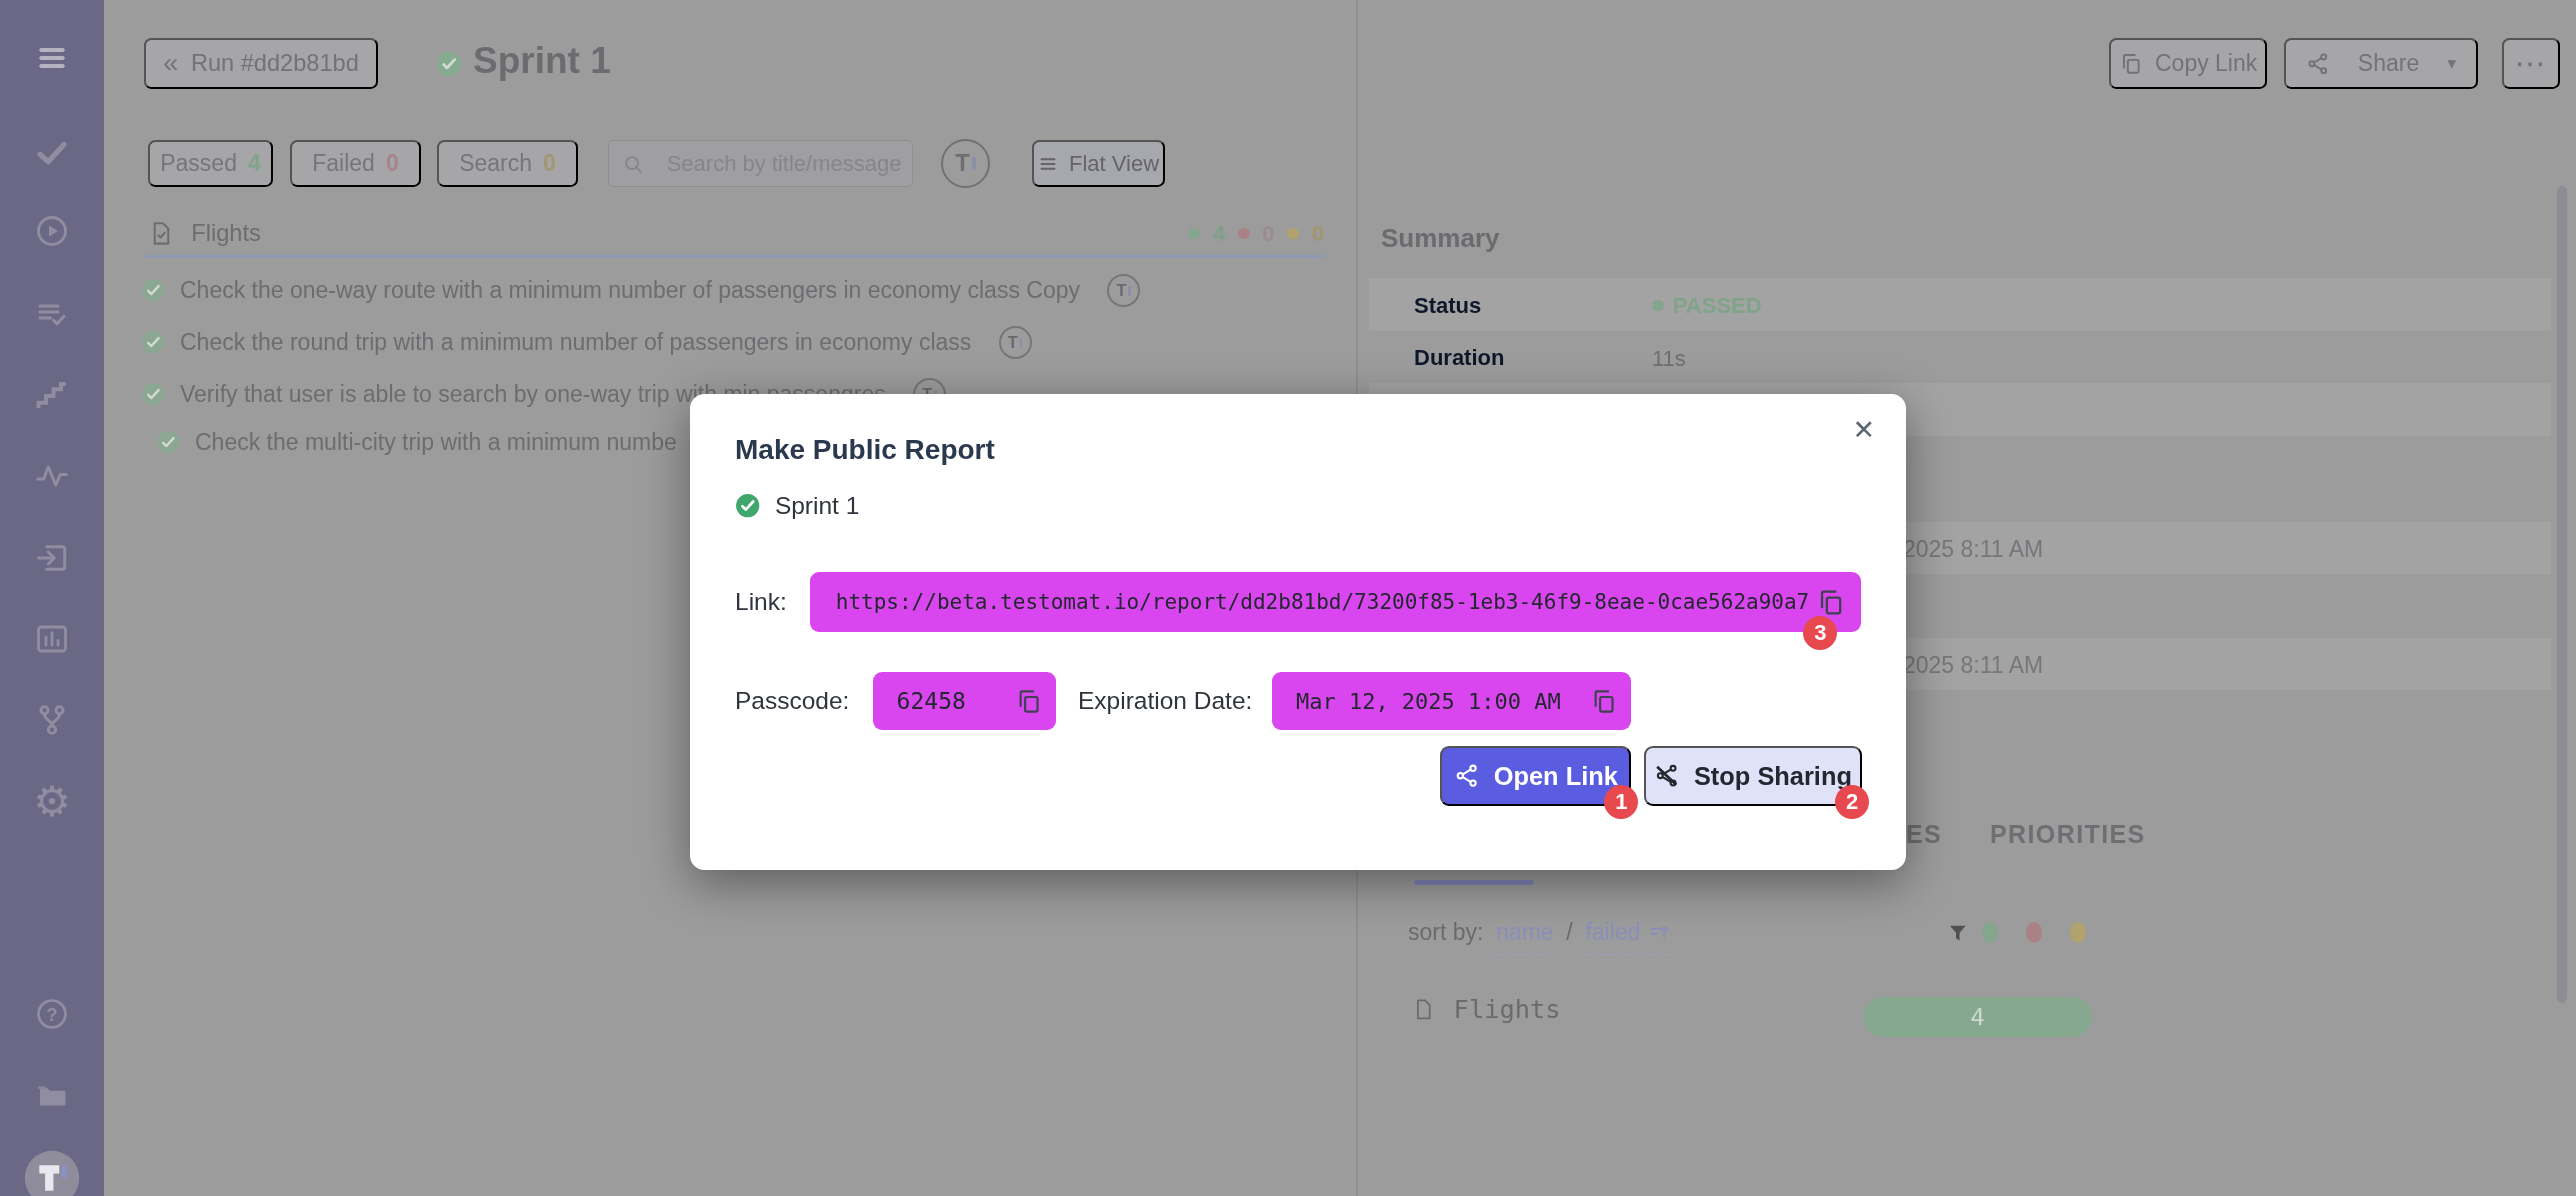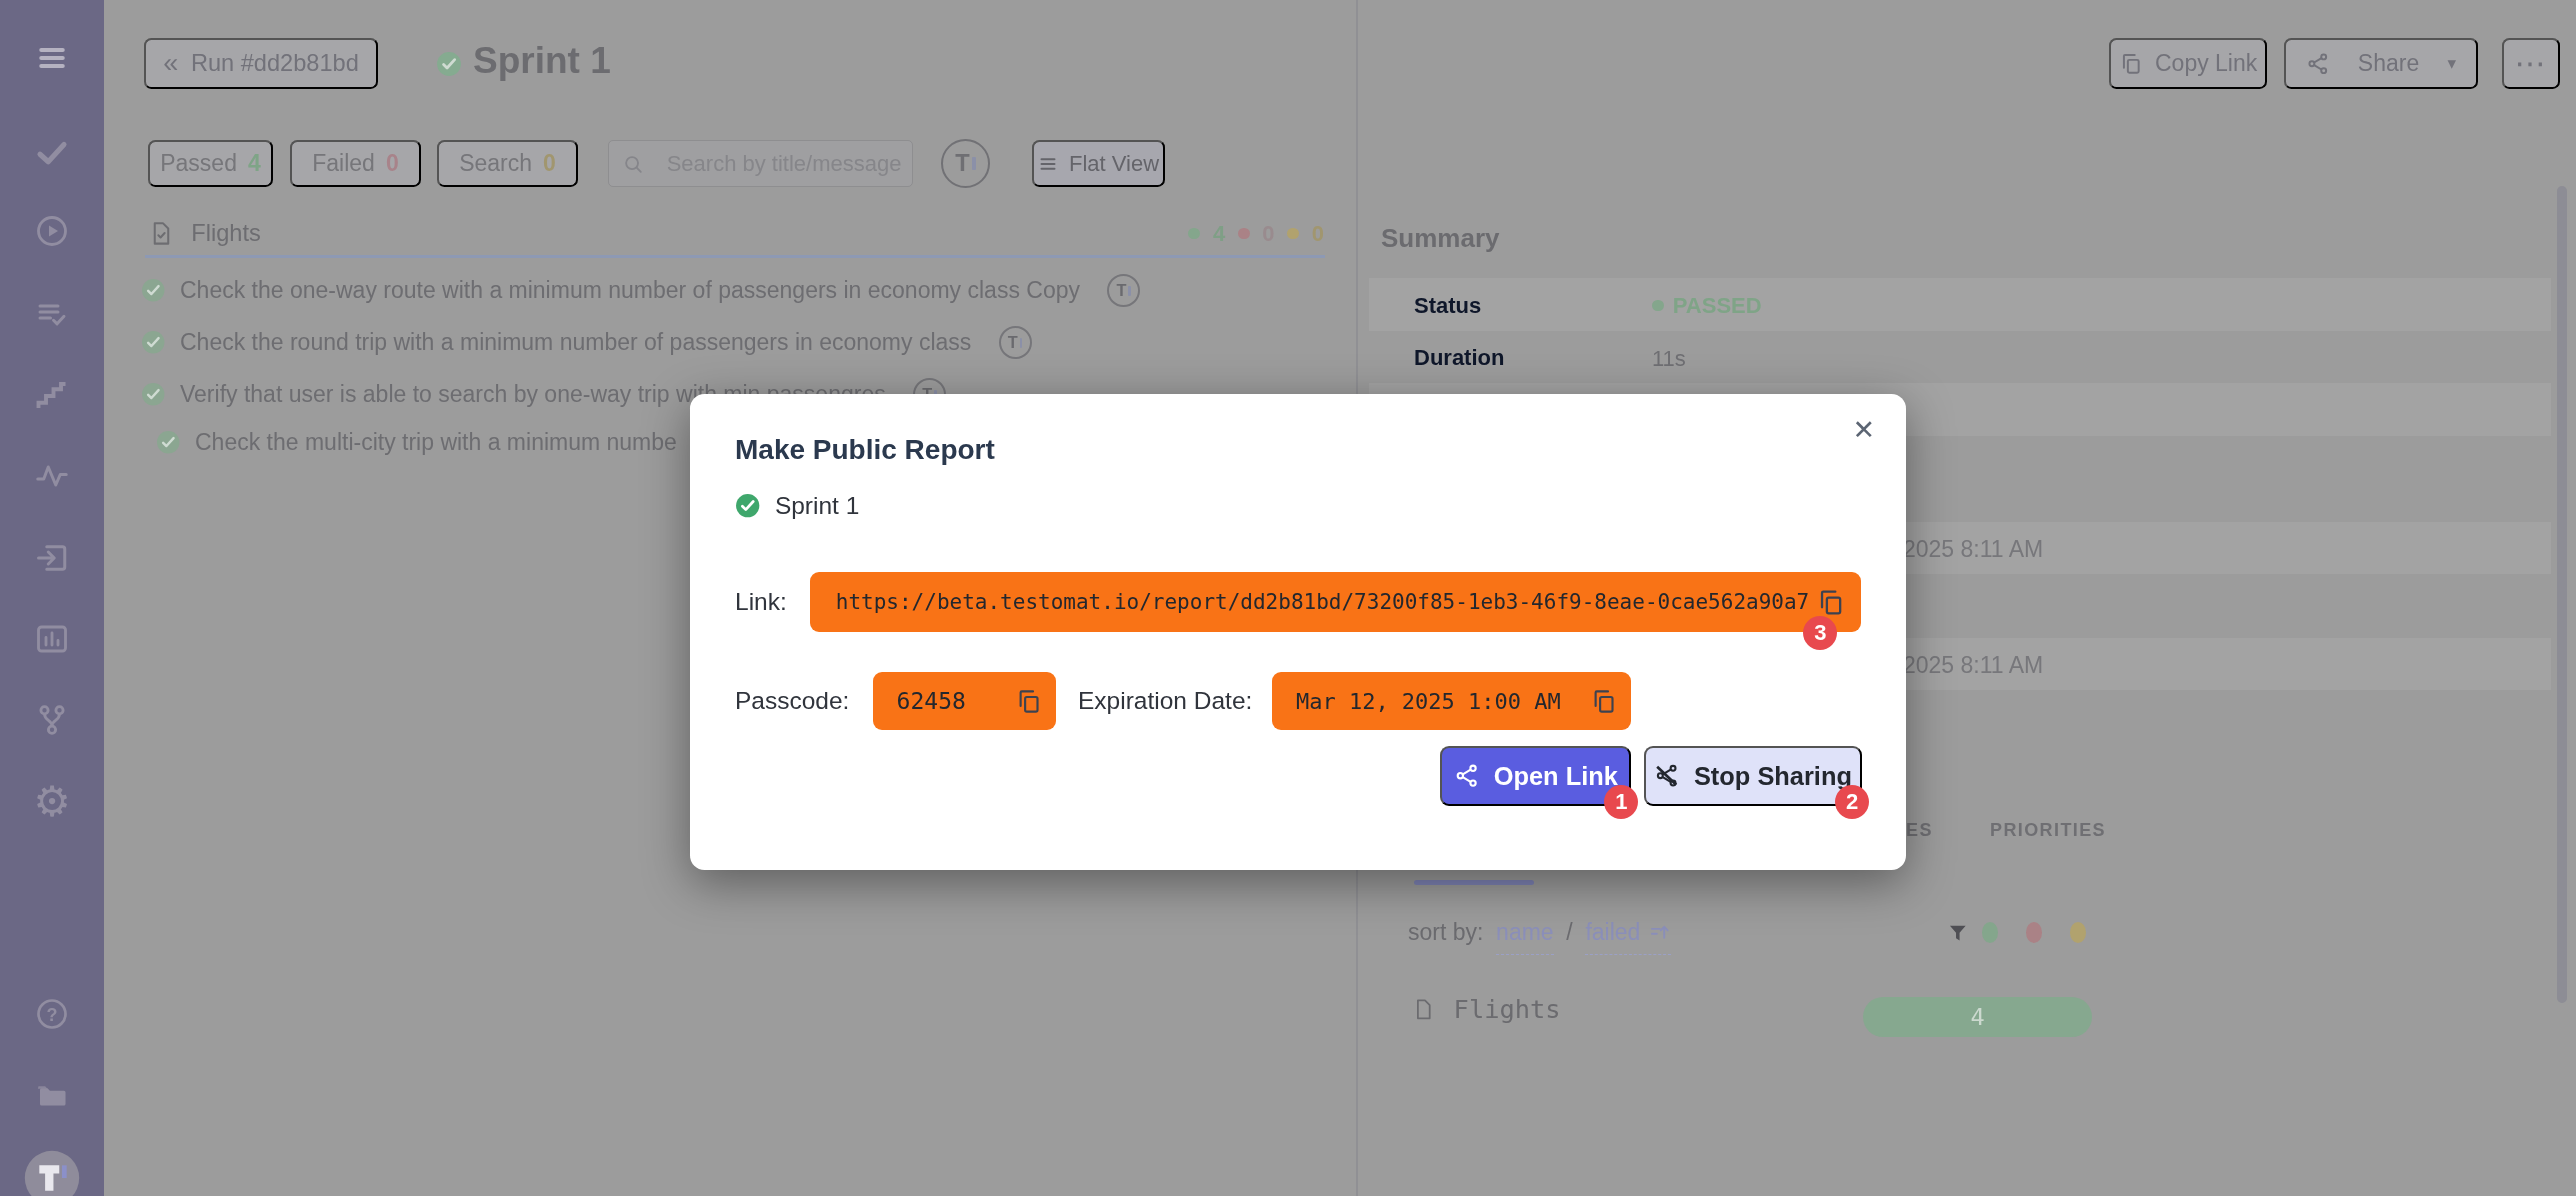--- a/index.html
+++ b/index.html
@@ -30,30 +30,30 @@
 
   .trow { position:absolute; display:flex; align-items:center; gap:14.5px; white-space:nowrap; color:#6d6d71; font-size:23px; }
   .t-badge { width:33px; height:33px; min-width:33px; border:2.7px solid #76767a; border-radius:50%;
              display:flex; align-items:center; justify-content:center; font-weight:700; font-size:16.3px; color:#6a6a6e; margin-left:12.7px; }
   .t-badge .t-accent { width:2.7px; height:10px; margin-left:1.8px; }
 
   .band { position:absolute; background:#a3a3a3; }
   .sum-label { position:absolute; left:45px; font-size:22px; color:#0f172a; font-weight:600; }
   .sum-value { position:absolute; left:283px; font-size:22px; color:#6f6f73; }
 
-  .tab-lbl { font-size:18px; font-weight:600; letter-spacing:1.4px; color:#6f6f73; }
+  .tab-lbl { font-size:25px; font-weight:600; letter-spacing:1.4px; color:#6f6f73; }
   .dlink { color:#8b8fba; border-bottom:1.8px dashed #9ba0c6; padding-bottom:8.2px; }
   .dot { display:inline-block; border-radius:50%; }
 
   
   .modal { position:absolute; left:690px; top:394px; width:1216px; height:476px; background:#ffffff;
            border-radius:14.5px; box-shadow:0 12.7px 47px rgba(0,0,0,0.40); z-index:60; }
   .modal-title { position:absolute; left:45px; top:40px; font-size:28px; font-weight:700; color:#2b394e; }
   .modal-close { position:absolute; right:31px; top:20px; font-size:27px; color:#5c6573; cursor:pointer; font-weight:400; }
-  .field { background:#f97316; border-radius:9px; display:flex; align-items:center; }
+  .field { background:#d946ef; border-radius:9px; display:flex; align-items:center; }
   .copy-btn { display:flex; align-items:center; justify-content:center; color:#3c4250; cursor:pointer; }
   .num-badge { position:absolute; width:34px; height:34px; border-radius:50%; background:#e8494e; color:#fff;
                font-weight:700; font-size:22px; display:flex; align-items:center; justify-content:center; z-index:5; }
   .btn-primary { background:#5a5de0; color:#ffffff; border-radius:9px; display:flex; align-items:center;
                  justify-content:center; gap:14.5px; font-size:25.4px; font-weight:600; position:relative; }
   .btn-secondary { background:#dfe2f9; color:#23272f; border-radius:9px; display:flex; align-items:center;
                    justify-content:center; gap:14.5px; font-size:25.4px; font-weight:600; position:relative; }
   .mlabel { font-size:24.5px; color:#30343c; }
 
   .scroll-thumb { position:absolute; left:2557px; top:186px; width:10px; height:817px; background:#8d8d95; border-radius:5.4px; }

